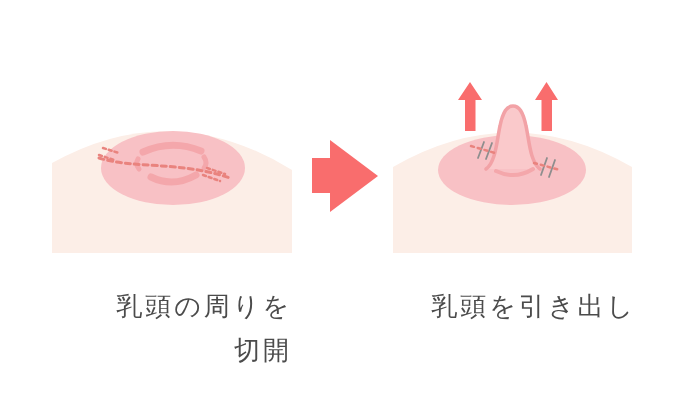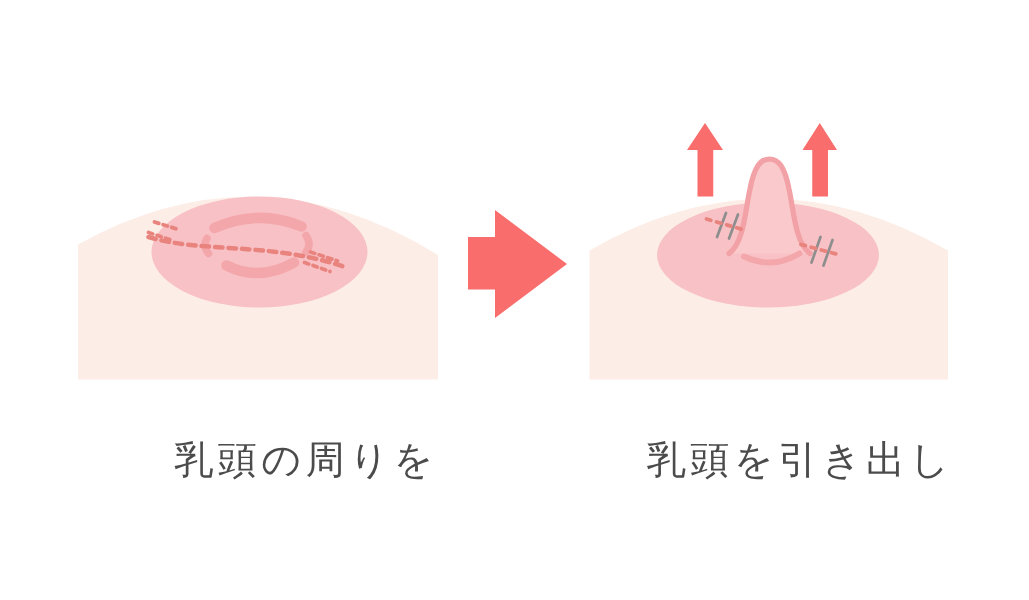--- a/index.html
+++ b/index.html
@@ -83,18 +83,19 @@
         <path d="M534 163 l26 7" stroke="var(--incision)" stroke-width="2.5" fill="none" stroke-dasharray="3 4" stroke-linecap="round"></path>
       </g>
 
       <path d="M465 131 L465 100 L458 100 L470 82 L482 100 L475.5 100 L475.5 131 Z" fill="var(--arrow)"></path>
       <path d="M541.5 131 L541.5 100 L535 100 L546.5 82 L558 100 L552 100 L552 131 Z" fill="var(--arrow)"></path>
     </g>
   </svg>
 
   <div class="caption caption-step1">
     <div>乳頭の周りを</div>
+    <div>切開</div>
   </div>
   <div class="caption caption-step2">
     <div>乳頭を引き出し</div>
   </div>
 
 </div>
 
 </body></html>

